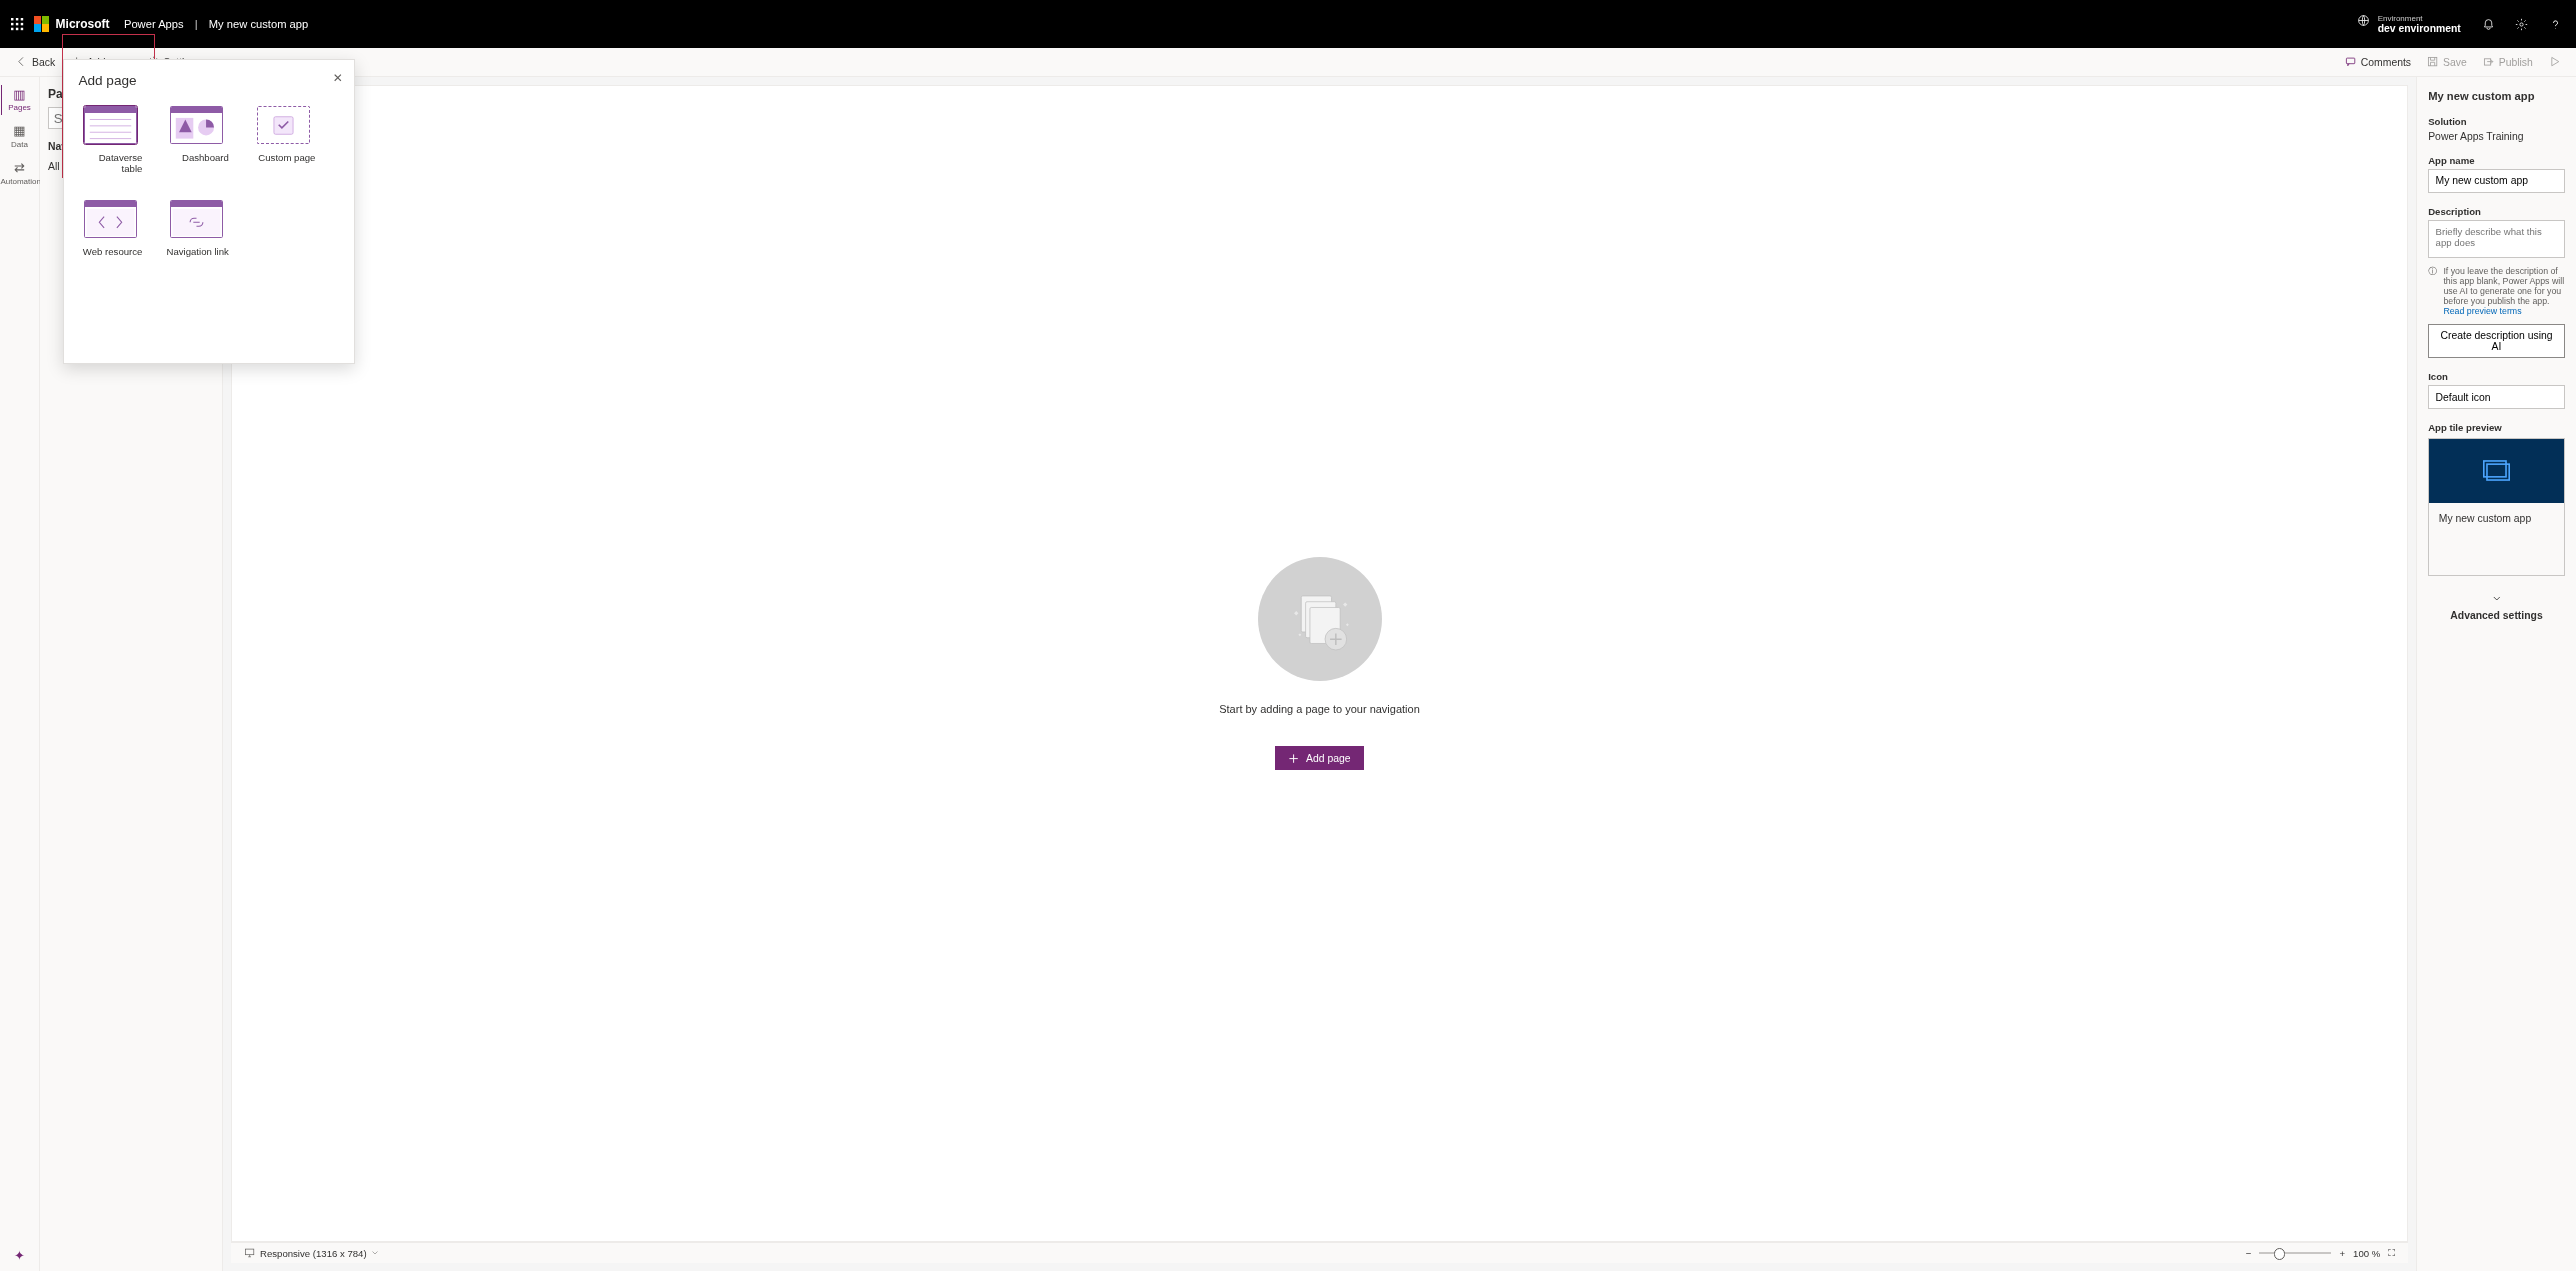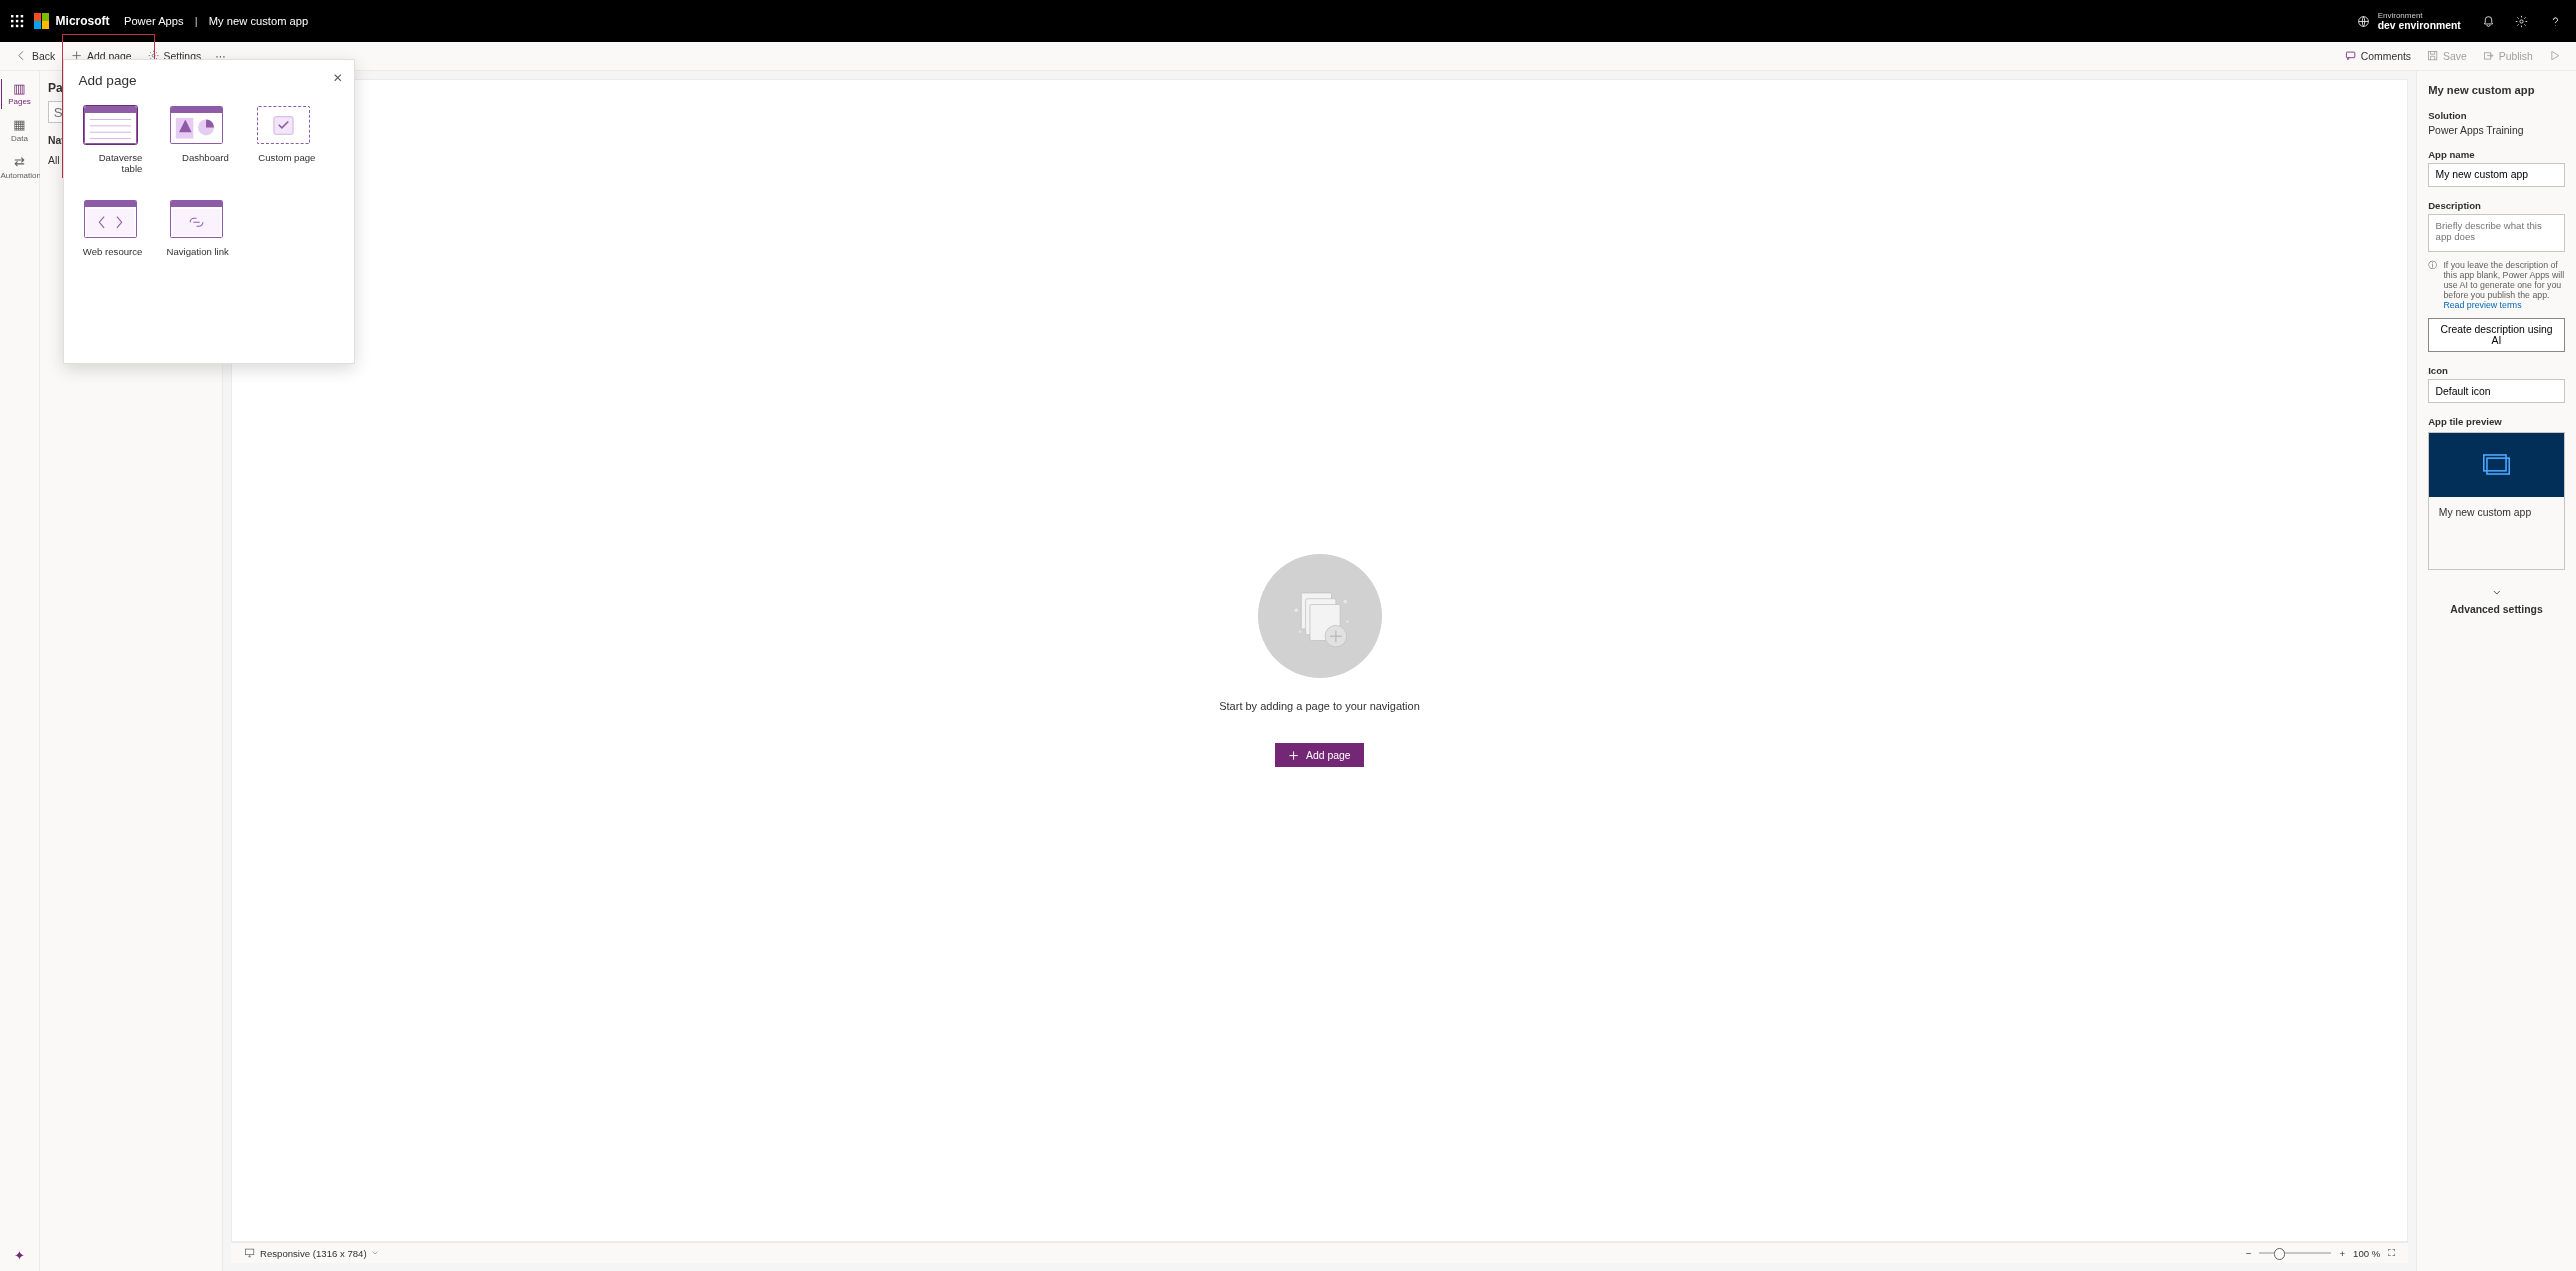--- a/index.html
+++ b/index.html
@@ -1,30 +1,30 @@
 <!DOCTYPE html>
 <html style="font-size:13px"><head>
 <meta charset="utf-8">
 <style>
 * { box-sizing: border-box; margin: 0; padding: 0; font-family: 'Segoe UI', Tahoma, sans-serif; }
 html, body { height: 100%; overflow: hidden; }
 body { display: flex; flex-direction: column; background: #faf9f8; font-size: 10.4px; color: #323130; }
 
 
-.topbar { height: 42px; background: #000; color: #fff; display: flex; align-items: center; padding: 0 4.8px; }
+.topbar { height: 48px; background: #000; color: #fff; display: flex; align-items: center; padding: 0 4.8px; }
 .waffle { width: 26px; height: 30.5px; display: flex; align-items: center; justify-content: center; cursor: pointer; }
 .waffle svg { width: 13px; height: 13px; }
 .mslogo { display: flex; align-items: center; margin-left: 3.2px; margin-right: 14.4px; }
 .mslogo-sq { display: grid; grid-template-columns: 7.2px 7.2px; grid-template-rows: 7.2px 7.2px; gap: 0.8px; margin-right: 6.4px; }
 .mslogo-sq div:nth-child(1){background:#f25022}.mslogo-sq div:nth-child(2){background:#7fba00}.mslogo-sq div:nth-child(3){background:#00a4ef}.mslogo-sq div:nth-child(4){background:#ffb900}
 .mslogo-text { font-size: 12px; font-weight: 600; }
 .crumb { font-size: 11.2px; color: #fff; }
 .crumb .sep { margin: 0 8px; color: #ccc; }
 .topbar-right { margin-left: auto; display: flex; align-items: center; gap: 1.6px; }
-.envblock { display: flex; align-items: center; gap: 8px; padding: 0 9.6px; cursor: pointer; }
+.envblock { display: flex; align-items: flex-start; gap: 8px; padding: 0 9.6px; cursor: pointer; }
 .envblock .label { font-size: 8px; color: #ccc; }
 .envblock .val { font-size: 10.4px; font-weight: 600; }
 .topicon { width: 32px; height: 30.5px; display:flex;align-items:center;justify-content:center;cursor:pointer; }
 
 
 .cmdbar { height: 29px; background: #faf9f8; border-bottom: 0.8px solid #edebe9; display: flex; align-items: center; padding: 0 8px; font-size: 10.4px; }
 .cmdbtn { display: flex; align-items: center; gap: 4.8px; padding: 0 8px; height: 100%; cursor: pointer; color: #323130; }
 .cmdbtn.disabled { color: #a19f9d; cursor: default; }
 .cmdbar .spacer { flex: 1; }
 .more { width: 22.5px; justify-content: center; }

